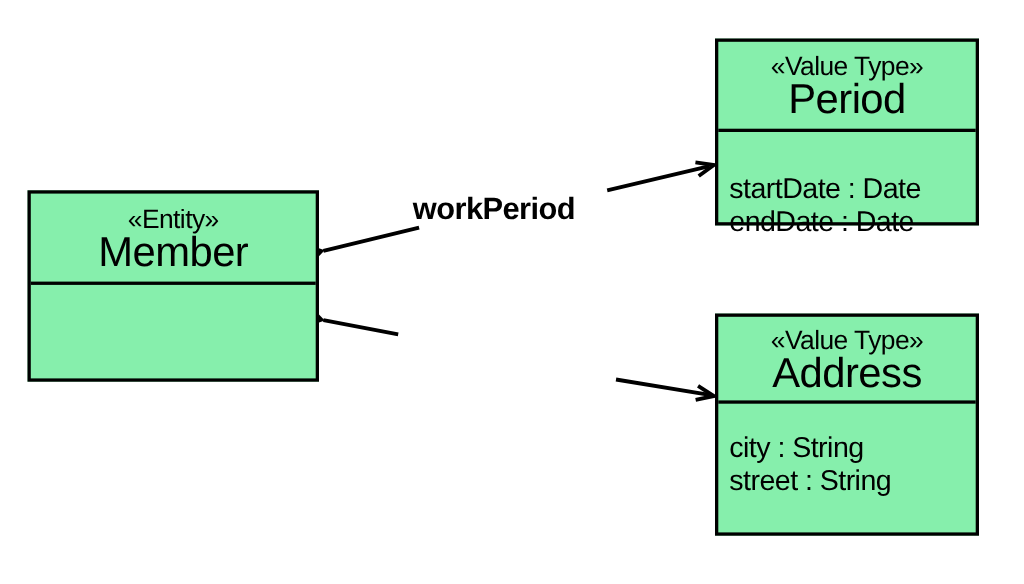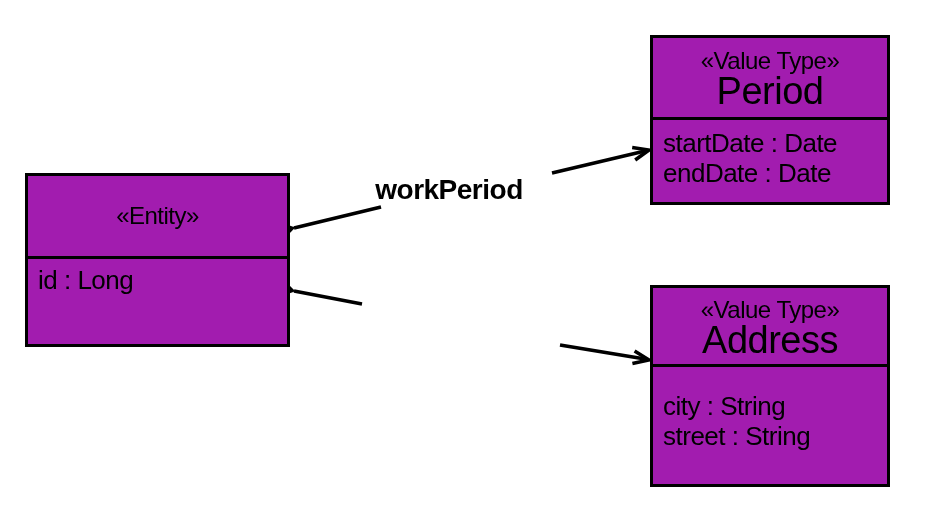--- a/index.html
+++ b/index.html
@@ -21,21 +21,21 @@
     left: 0;
     top: 0;
     width: 931px;
     height: 531px;
     pointer-events: none;
   }
   .uml-class {
     position: absolute;
     box-sizing: border-box;
     border: 3px solid #000000;
-    background: #a21caf;
+    background: #86efac;
   }
   .uml-head {
     box-sizing: border-box;
     border-bottom: 3px solid #000000;
     display: flex;
     flex-direction: column;
     justify-content: center;
     align-items: center;
     text-align: center;
   }
@@ -61,21 +61,21 @@
     font-size: 26px;
     line-height: 30px;
     letter-spacing: -0.5px;
     white-space: nowrap;
   }
   
   #box-member  { left: 25px;  top: 173px; width: 265px; height: 174px; }
   #box-member .uml-head { height: 83px; }
   #box-period  { left: 650px; top: 35px;  width: 240px; height: 170px; }
   #box-period .uml-head { height: 82px; }
-  #box-period .uml-attrs { padding-top: 8px; }
+  #box-period .uml-attrs { padding-top: 8px; margin-top: 28px; }
   #box-address { left: 650px; top: 285px; width: 240px; height: 202px; }
   #box-address .uml-head { height: 79px; }
   #box-address .uml-attrs { padding-top: 24px; }
   
   .assoc-label {
     position: absolute;
     font-size: 28px;
     font-weight: bold;
     letter-spacing: -0.5px;
     text-align: center;
@@ -102,23 +102,23 @@
       <polygon points="0,0 14,-9 28,0 14,9" transform="translate(268,285) rotate(13)" fill="#000000"></polygon>
       <line x1="294" y1="291" x2="362" y2="304" stroke="#000000" stroke-width="3.5"></line>
       <line x1="560" y1="345" x2="645" y2="359" stroke="#000000" stroke-width="3.5"></line>
       <polyline points="632.4,363.5 649,360 634.6,350.9" fill="none" stroke="#000000" stroke-width="3.5"></polyline>
     </g>
   </svg>
 
   <div class="uml-class" id="box-member">
     <div class="uml-head">
       <div class="stereotype">«Entity»</div>
+      <div class="cls-name">Member</div>
     </div>
     <div class="uml-attrs">
-      <div class="attr">id : Long</div>
     </div>
   </div>
 
   <div class="uml-class" id="box-period">
     <div class="uml-head">
       <div class="stereotype">«Value Type»</div>
       <div class="cls-name">Period</div>
     </div>
     <div class="uml-attrs">
       <div class="attr">startDate : Date</div>

